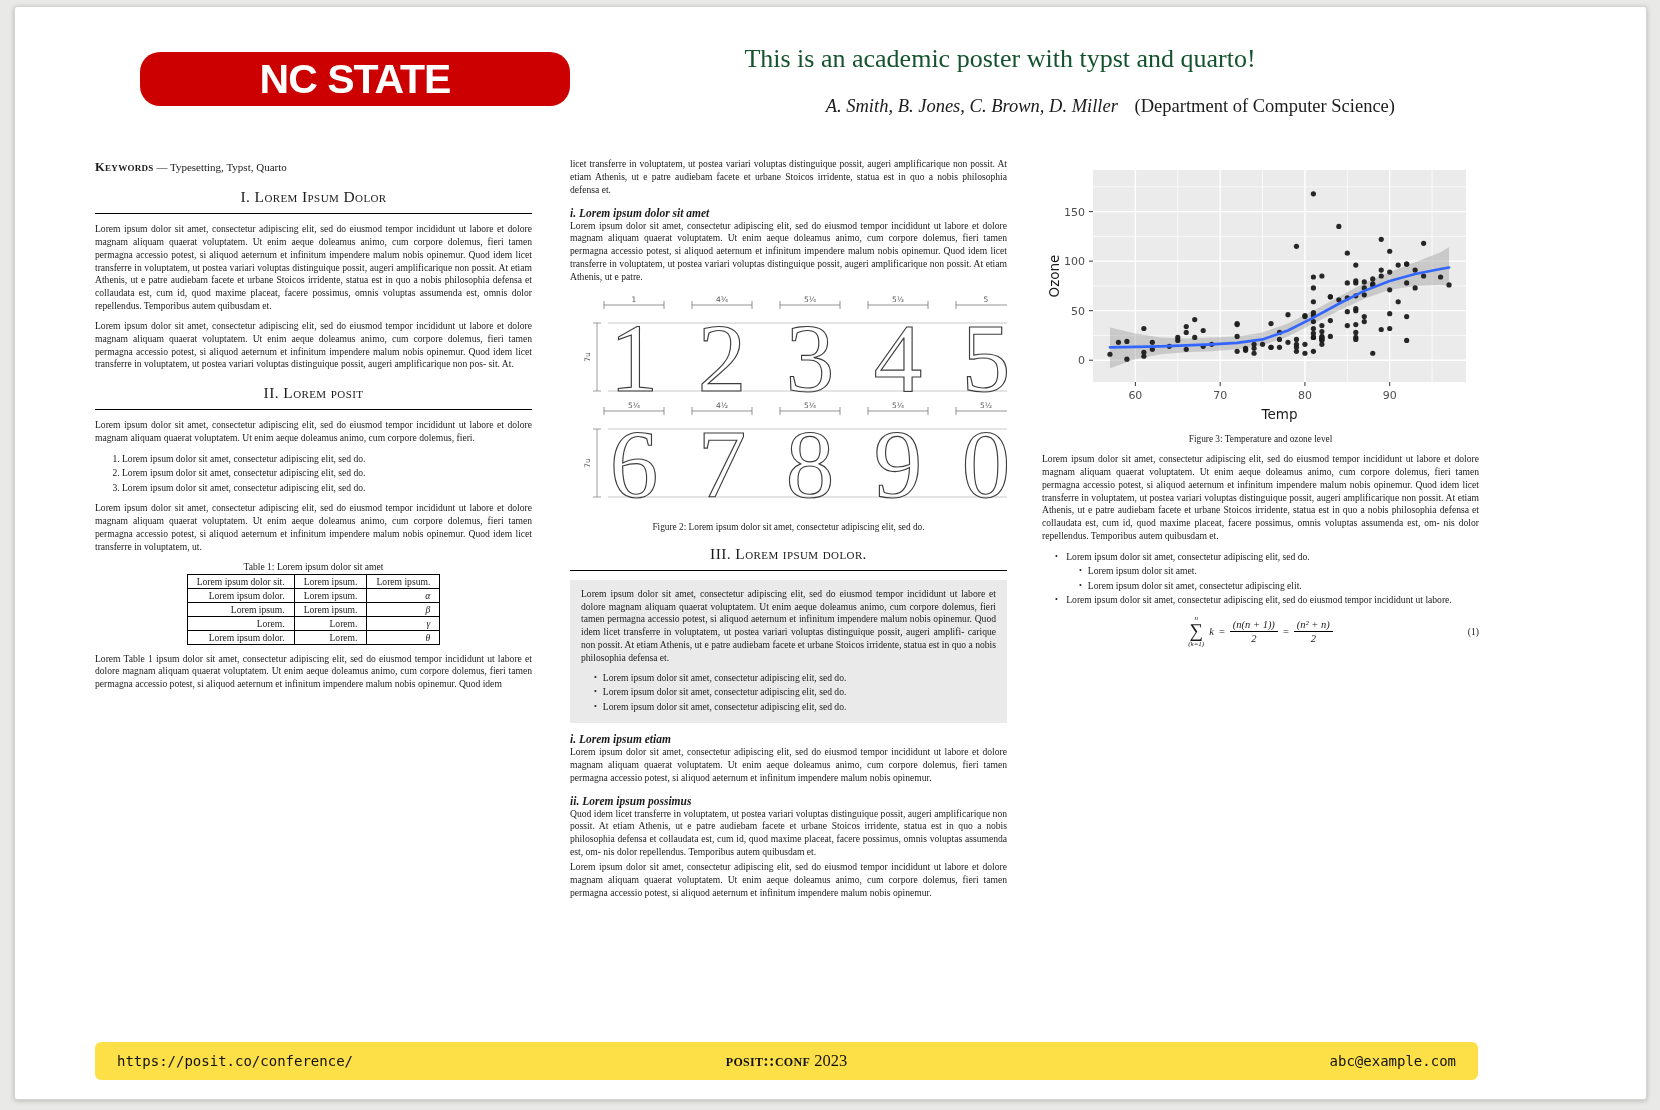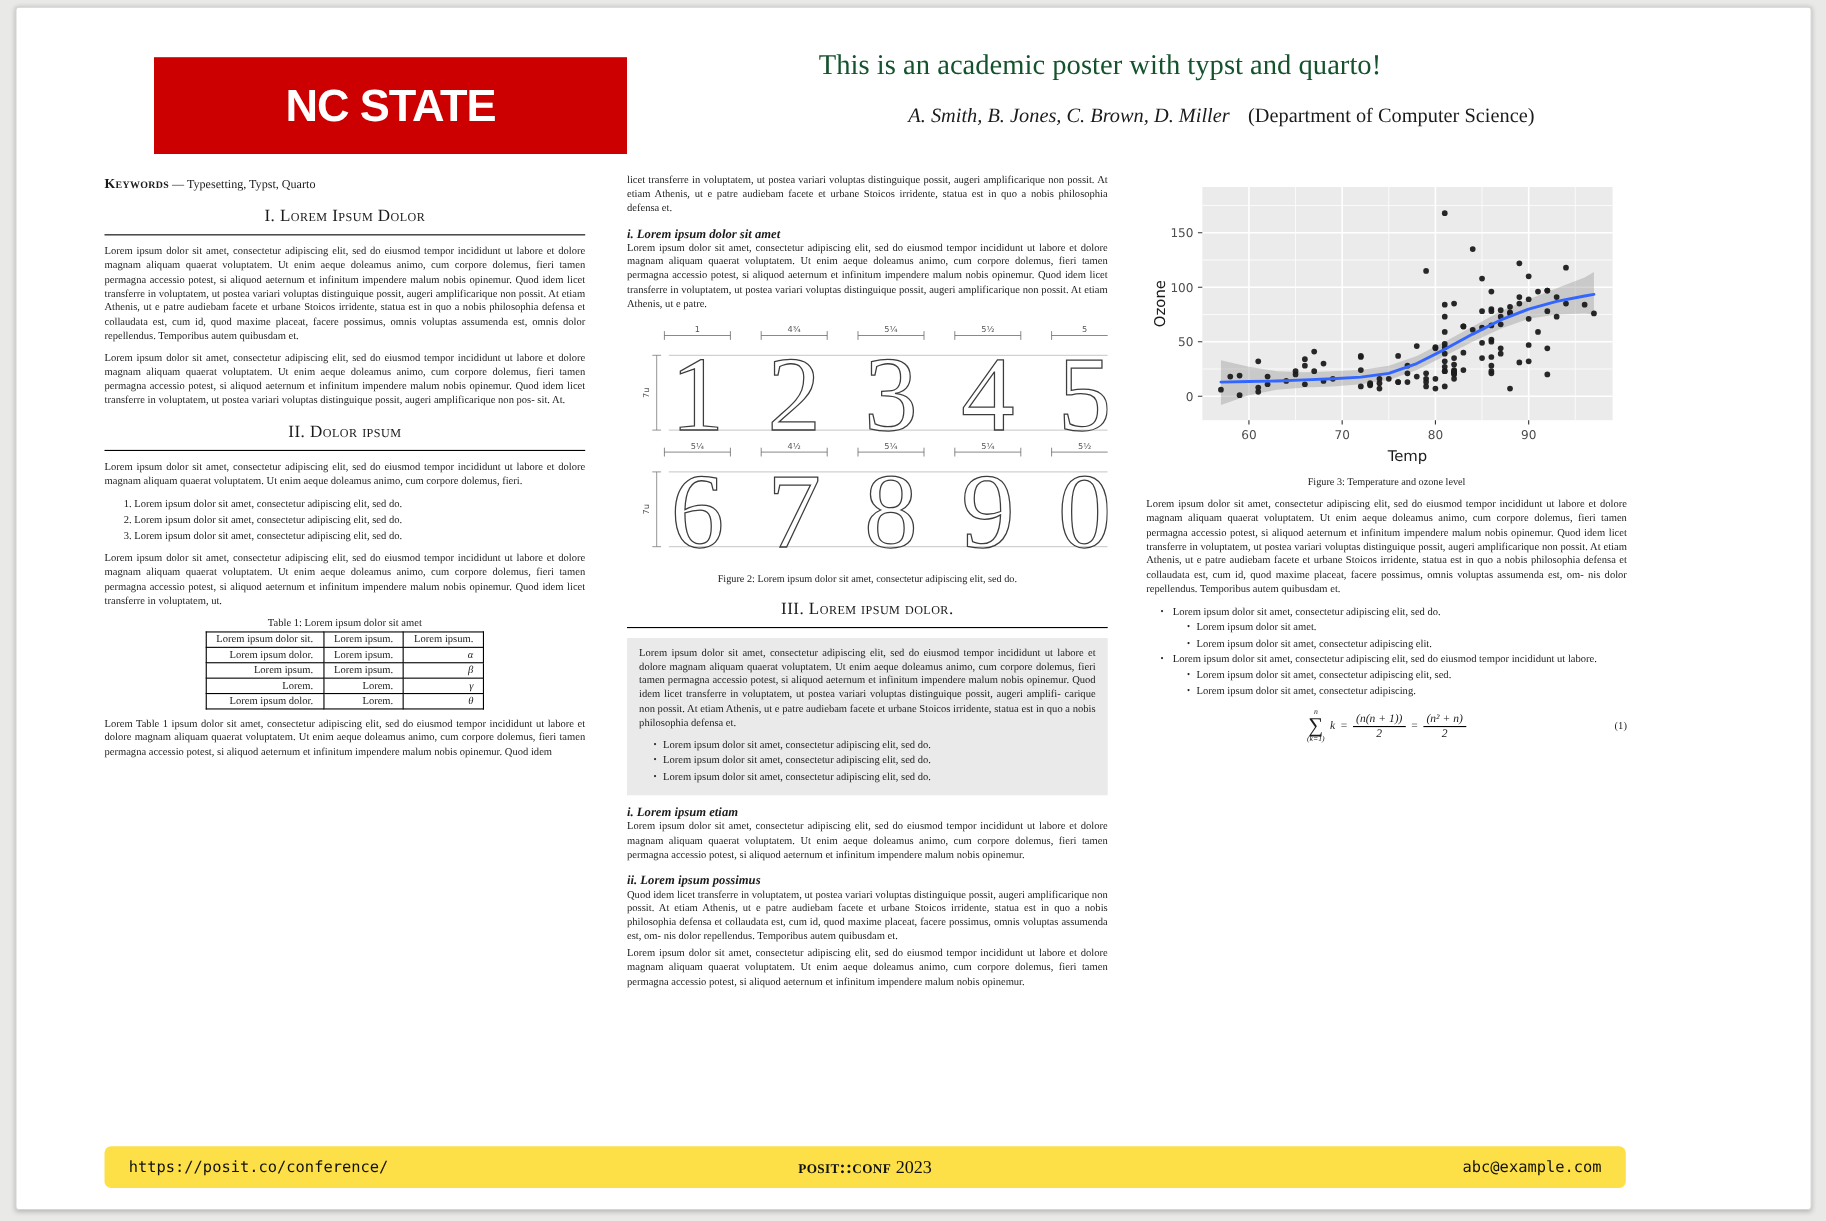--- a/index.html
+++ b/index.html
@@ -4,23 +4,23 @@
 <style>
   html,body{margin:0;padding:0;}
   body{
     position:relative;width:1660px;height:1110px;overflow:hidden;
     background:#e9e9e7;font-family:"Liberation Serif",serif;color:#1b1b1b;
   }
   .paper{position:absolute;left:14px;top:6px;width:1631px;height:1092px;
     background:#ffffff;border:1px solid #d4d4d2;border-radius:3px;
     box-shadow:0 1px 5px rgba(0,0,0,.22);}
   
-  .logo{position:absolute;left:140px;top:52px;width:430px;height:88px;
+  .logo{position:absolute;left:140px;top:52px;width:430px;height:54px;
     display:flex;align-items:center;justify-content:center;gap:11px;
-    font-family:"Liberation Sans",sans-serif;}
+    font-family:"Liberation Sans",sans-serif;border-radius:20px;}
   .logo .lg-bold{font-weight:700;font-size:41px;letter-spacing:-1px;}
   .logo .lg-light{font-weight:400;font-size:41px;letter-spacing:.5px;}
   .poster-title{position:absolute;left:605px;top:44px;width:790px;
     text-align:center;font-size:26px;color:#14532d;}
   .byline{position:absolute;left:605px;top:96px;width:790px;text-align:right;font-size:18.5px;}
   .byline .names{font-style:italic;}
   .byline .aff{margin-left:12px;}
   
   .col{position:absolute;top:158px;width:437px;}
   #col-left{left:95px;} #col-mid{left:570px;} #col-right{left:1042px;}
@@ -84,21 +84,21 @@
     <span>Typesetting, Typst, Quarto</span>
   </p>
 
   <div class="sec-head">I. Lorem Ipsum Dolor</div>
   <div class="rule"></div>
   <p class="body">Lorem ipsum dolor sit amet, consectetur adipiscing elit, sed do eiusmod tempor incididunt ut labore et dolore magnam aliquam quaerat voluptatem. Ut enim aeque doleamus animo, cum corpore dolemus, fieri tamen permagna accessio potest, si aliquod aeternum et infinitum impendere malum nobis opinemur. Quod idem licet transferre in voluptatem, ut postea variari voluptas distinguique possit, augeri amplificarique non possit. At etiam Athenis, ut e patre audiebam facete et urbane Stoicos irridente, statua est in quo a nobis philosophia defensa et collaudata est, cum id, quod maxime placeat, facere possimus, omnis voluptas assumenda est, omnis dolor repellendus. Temporibus autem quibusdam et.</p>
 
 
   <p class="body">Lorem ipsum dolor sit amet, consectetur adipiscing elit, sed do eiusmod tempor incididunt ut labore et dolore magnam aliquam quaerat voluptatem. Ut enim aeque doleamus animo, cum corpore dolemus, fieri tamen permagna accessio potest, si aliquod aeternum et infinitum impendere malum nobis opinemur. Quod idem licet transferre in voluptatem, ut postea variari voluptas distinguique possit, augeri amplificarique non pos- sit. At.</p>
 
-  <div class="sec-head">II. Dolor ipsum</div>
+  <div class="sec-head">II. Lorem posit</div>
   <div class="rule"></div>
   <p class="body">Lorem ipsum dolor sit amet, consectetur adipiscing elit, sed do eiusmod tempor incididunt ut labore et dolore magnam aliquam quaerat voluptatem. Ut enim aeque doleamus animo, cum corpore dolemus, fieri.</p>
 
   <ol class="num">
     <li>Lorem ipsum dolor sit amet, consectetur adipiscing elit, sed do.</li>
     <li>Lorem ipsum dolor sit amet, consectetur adipiscing elit, sed do.</li>
     <li>Lorem ipsum dolor sit amet, consectetur adipiscing elit, sed do.</li>
   </ol>
 
   <p class="body">Lorem ipsum dolor sit amet, consectetur adipiscing elit, sed do eiusmod tempor incididunt ut labore et dolore magnam aliquam quaerat voluptatem. Ut enim aeque doleamus animo, cum corpore dolemus, fieri tamen permagna accessio potest, si aliquod aeternum et infinitum impendere malum nobis opinemur. Quod idem licet transferre in voluptatem, ut.</p>
@@ -401,24 +401,20 @@
   <ul class="b">
     <li>
       <span>Lorem ipsum dolor sit amet, consectetur adipiscing elit, sed do.</span>
       <ul class="b">
         <li>Lorem ipsum dolor sit amet.</li>
         <li>Lorem ipsum dolor sit amet, consectetur adipiscing elit.</li>
       </ul>
     </li>
     <li>
       <span>Lorem ipsum dolor sit amet, consectetur adipiscing elit, sed do eiusmod tempor incididunt ut labore.</span>
-      <ul class="b">
-        <li>Lorem ipsum dolor sit amet, consectetur adipiscing elit, sed.</li>
-        <li>Lorem ipsum dolor sit amet, consectetur adipiscing.</li>
-      </ul>
     </li>
   </ul>
 
   <div class="equation">
     <span class="sum">
       <span class="lim">n</span>
       <span class="sigma">∑</span>
       <span class="lim">(k=1)</span>
     </span>
     <span>k</span>

